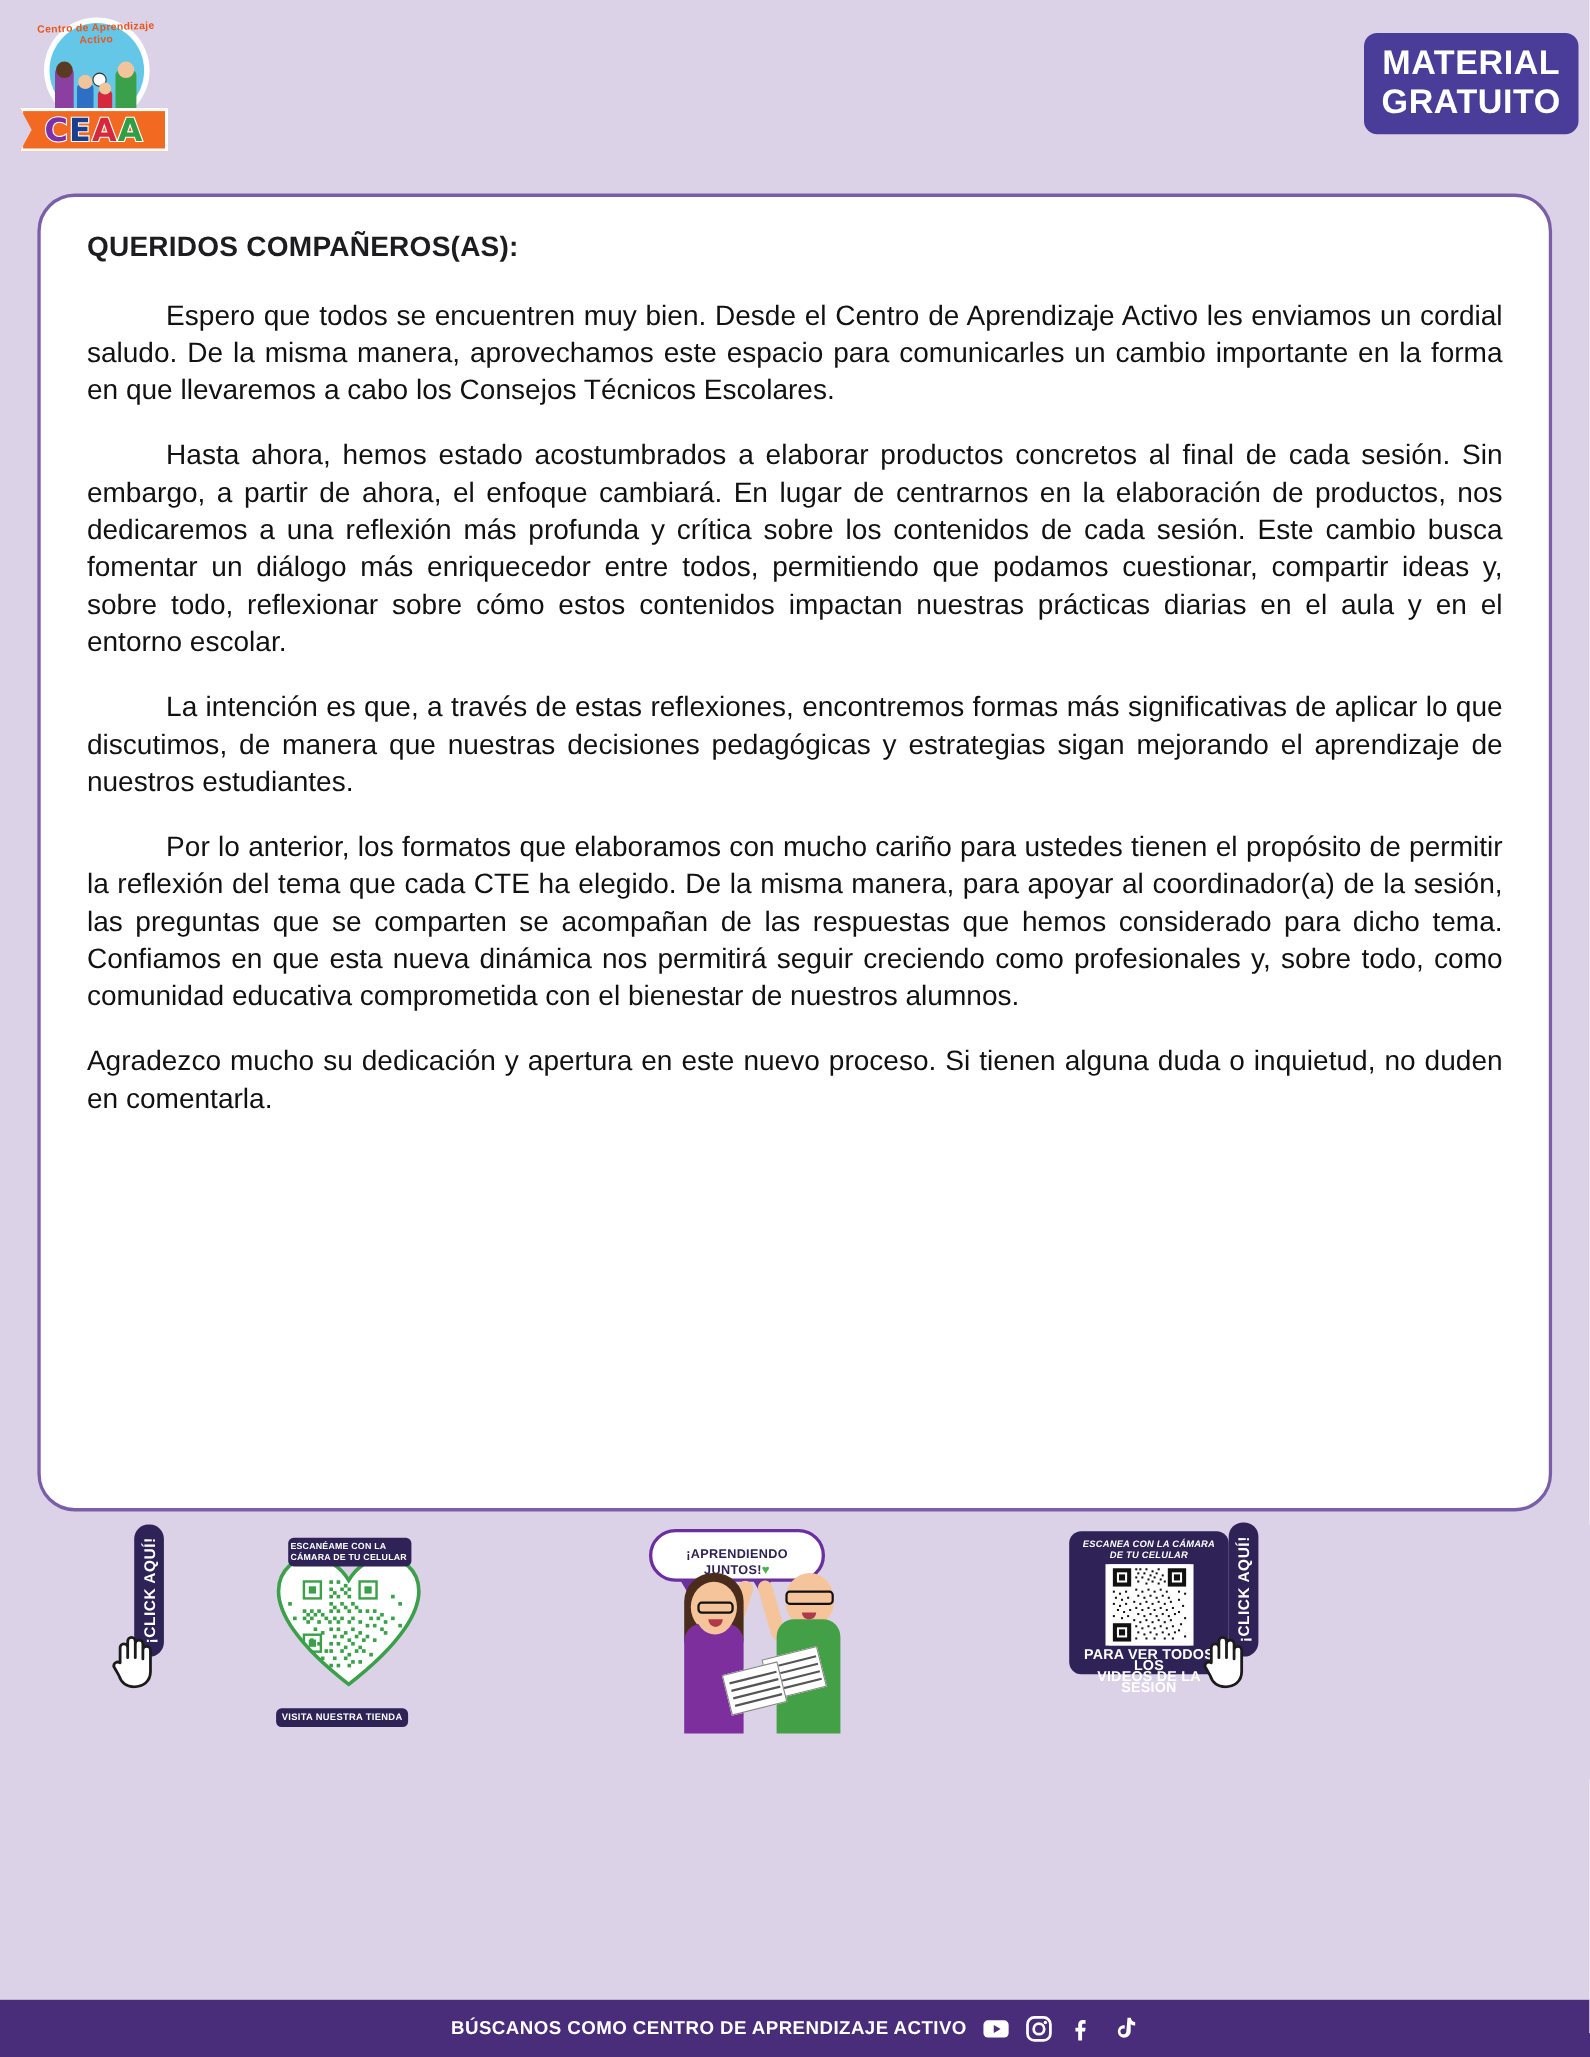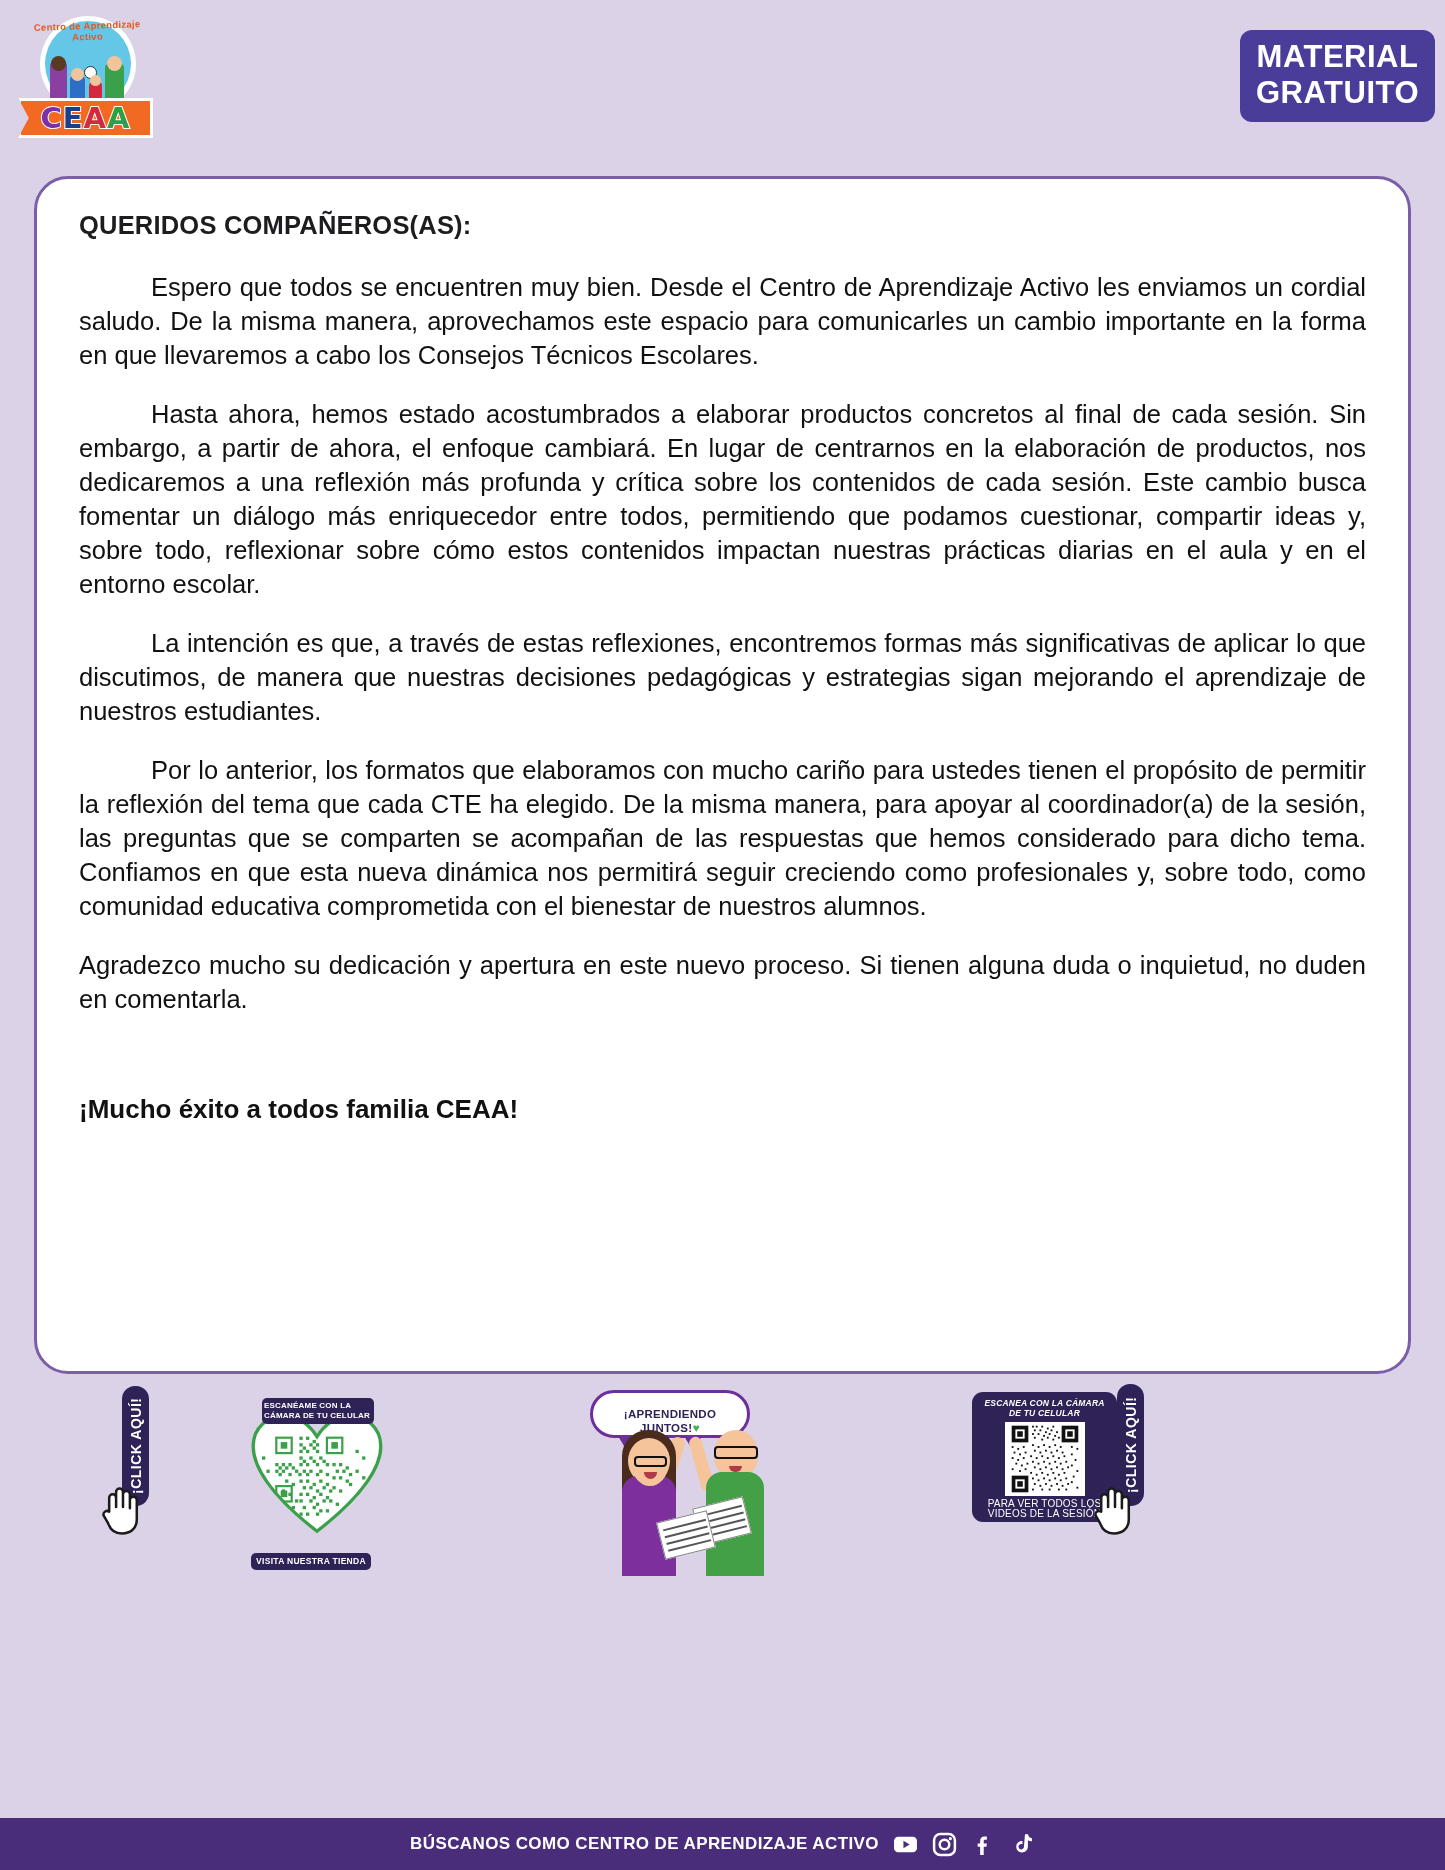--- a/index.html
+++ b/index.html
@@ -324,22 +324,22 @@
   }
   .qr-matrix {
     margin: 4px auto 3px auto;
     width: 80px;
     height: 74px;
     background: #ffffff;
     position: relative;
   }
   .qr-right-bot {
     color: #fff;
-    font-size: 10px;
-    font-weight: normal;
+    font-size: 13px;
+    font-weight: bold;
     line-height: 10px;
     letter-spacing: .2px;
   }
 
   
   .footer {
     position: absolute;
     left: 0;
     bottom: 0;
     width: 100%;
@@ -402,21 +402,20 @@
 
 <div class="card">
   <div class="card-title">QUERIDOS COMPAÑEROS(AS):</div>
 
   <p class="para">Espero que todos se encuentren muy bien. Desde el Centro de Aprendizaje Activo les enviamos un cordial saludo. De la misma manera, aprovechamos este espacio para comunicarles un cambio importante en la forma en que llevaremos a cabo los Consejos Técnicos Escolares.</p>
   <p class="para">Hasta ahora, hemos estado acostumbrados a elaborar productos concretos al final de cada sesión. Sin embargo, a partir de ahora, el enfoque cambiará. En lugar de centrarnos en la elaboración de productos, nos dedicaremos a una reflexión más profunda y crítica sobre los contenidos de cada sesión. Este cambio busca fomentar un diálogo más enriquecedor entre todos, permitiendo que podamos cuestionar, compartir ideas y, sobre todo, reflexionar sobre cómo estos contenidos impactan nuestras prácticas diarias en el aula y en el entorno escolar.</p>
   <p class="para">La intención es que, a través de estas reflexiones, encontremos formas más significativas de aplicar lo que discutimos, de manera que nuestras decisiones pedagógicas y estrategias sigan mejorando el aprendizaje de nuestros estudiantes.</p>
   <p class="para">Por lo anterior, los formatos que elaboramos con mucho cariño para ustedes tienen el propósito de permitir la reflexión del tema que cada CTE ha elegido. De la misma manera, para apoyar al coordinador(a) de la sesión, las preguntas que se comparten se acompañan de las respuestas que hemos considerado para dicho tema. Confiamos en que esta nueva dinámica nos permitirá seguir creciendo como profesionales y, sobre todo, como comunidad educativa comprometida con el bienestar de nuestros alumnos.</p>
   <p class="para noindent">Agradezco mucho su dedicación y apertura en este nuevo proceso. Si tienen alguna duda o inquietud, no duden en comentarla.</p>
 
-  <div class="closing">¡Mucho éxito a todos familia CEAA!</div>
 </div>
 
 <div class="qr-row">
 
   <div class="qr-left">
     <div class="cap-top">ESCANÉAME CON LA CÁMARA DE TU CELULAR</div>
     <div class="heart">
       <svg viewBox="0 0 120 112" xmlns="http://www.w3.org/2000/svg">
         <defs>
           <clipPath id="heartclip">

